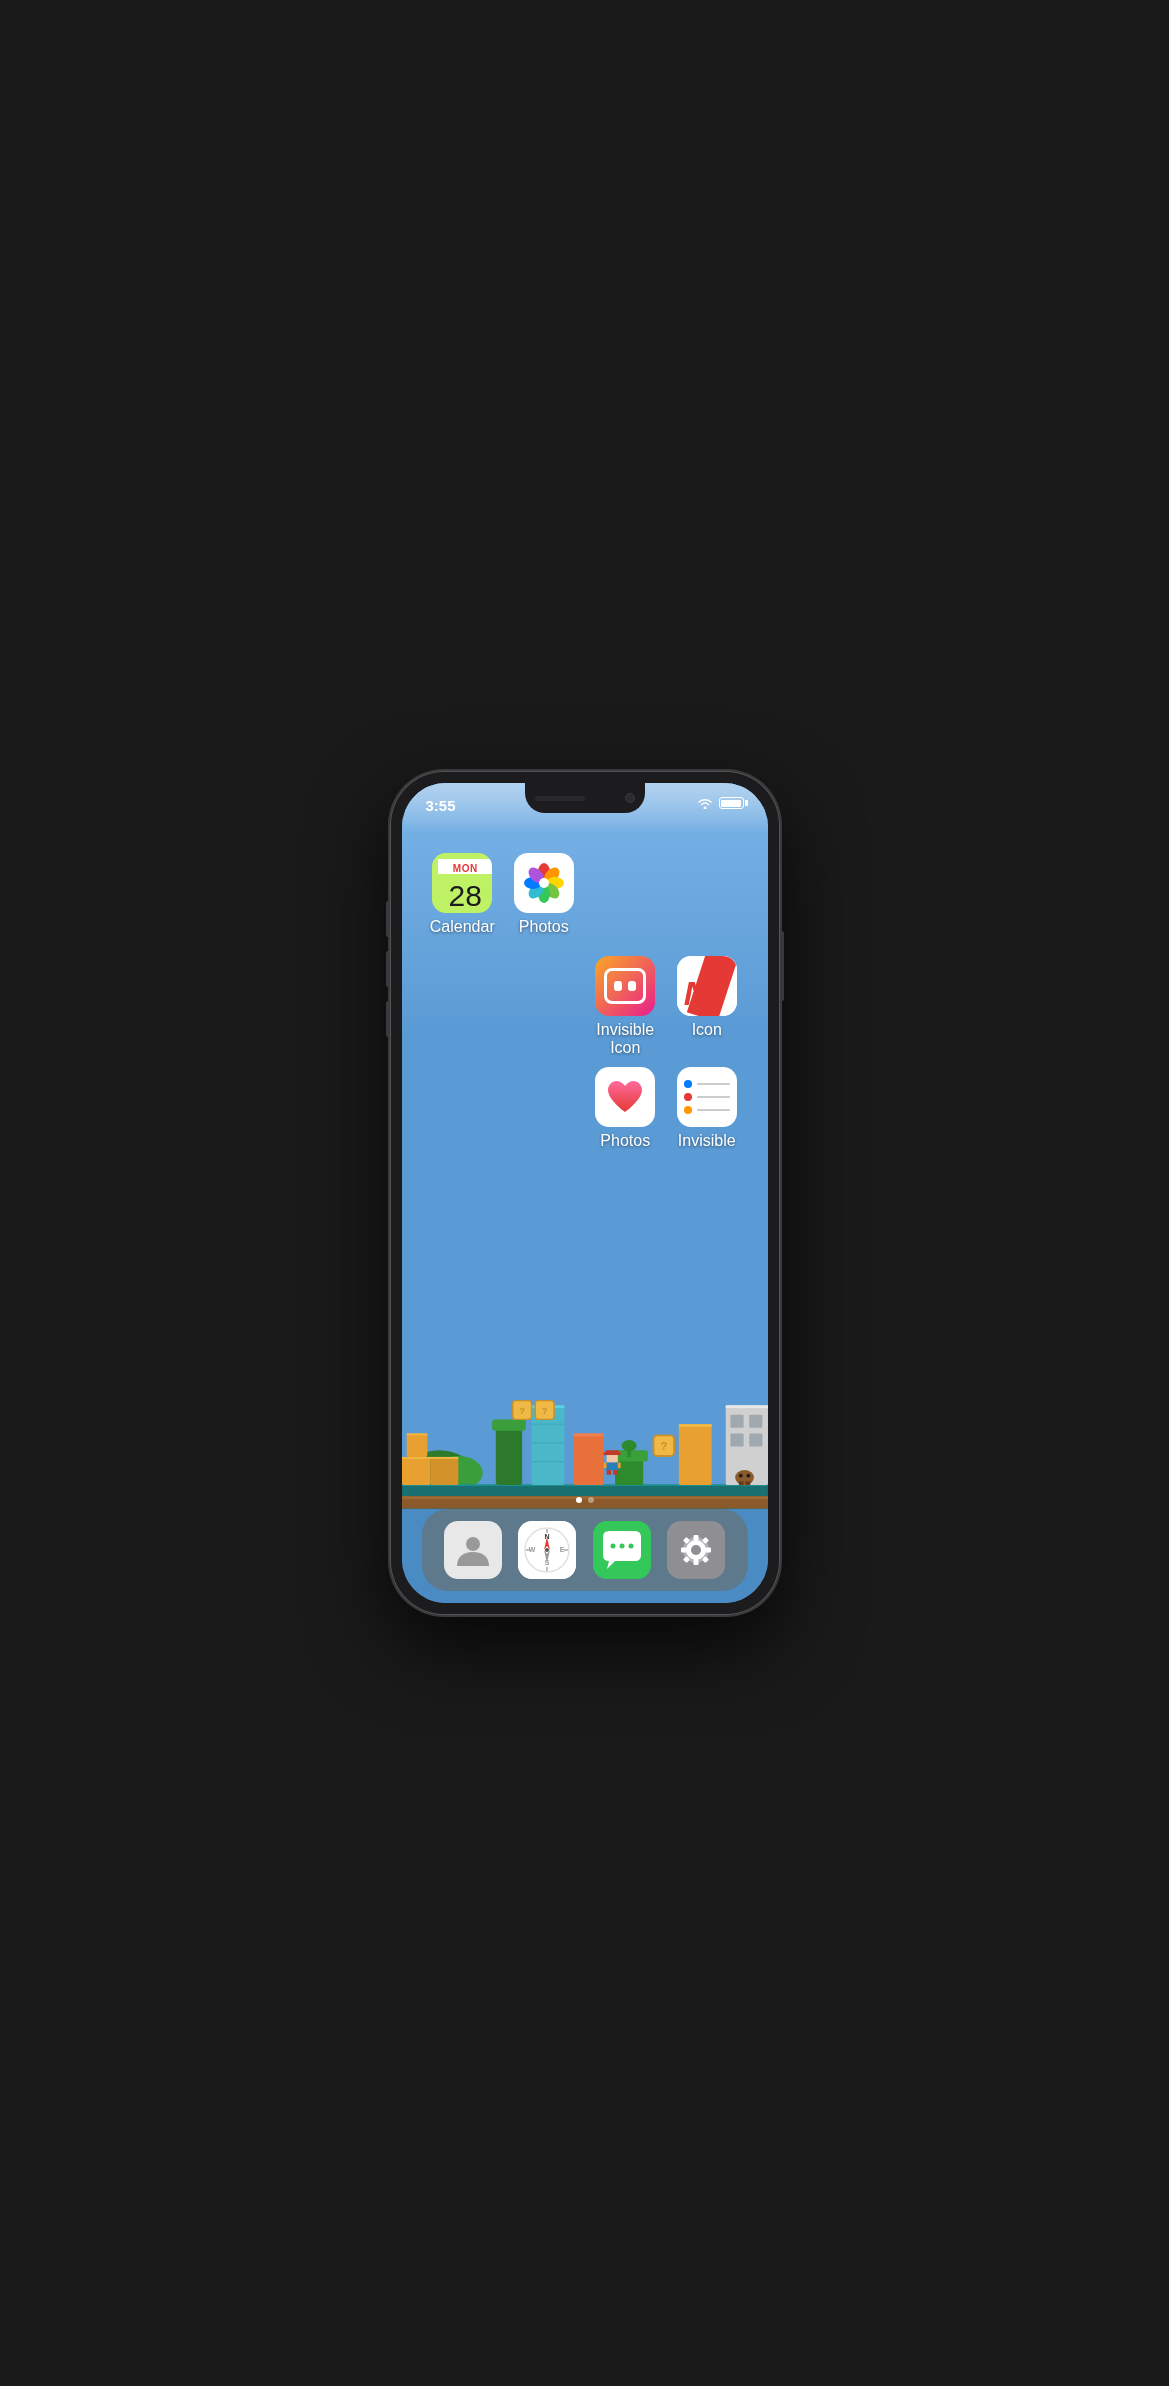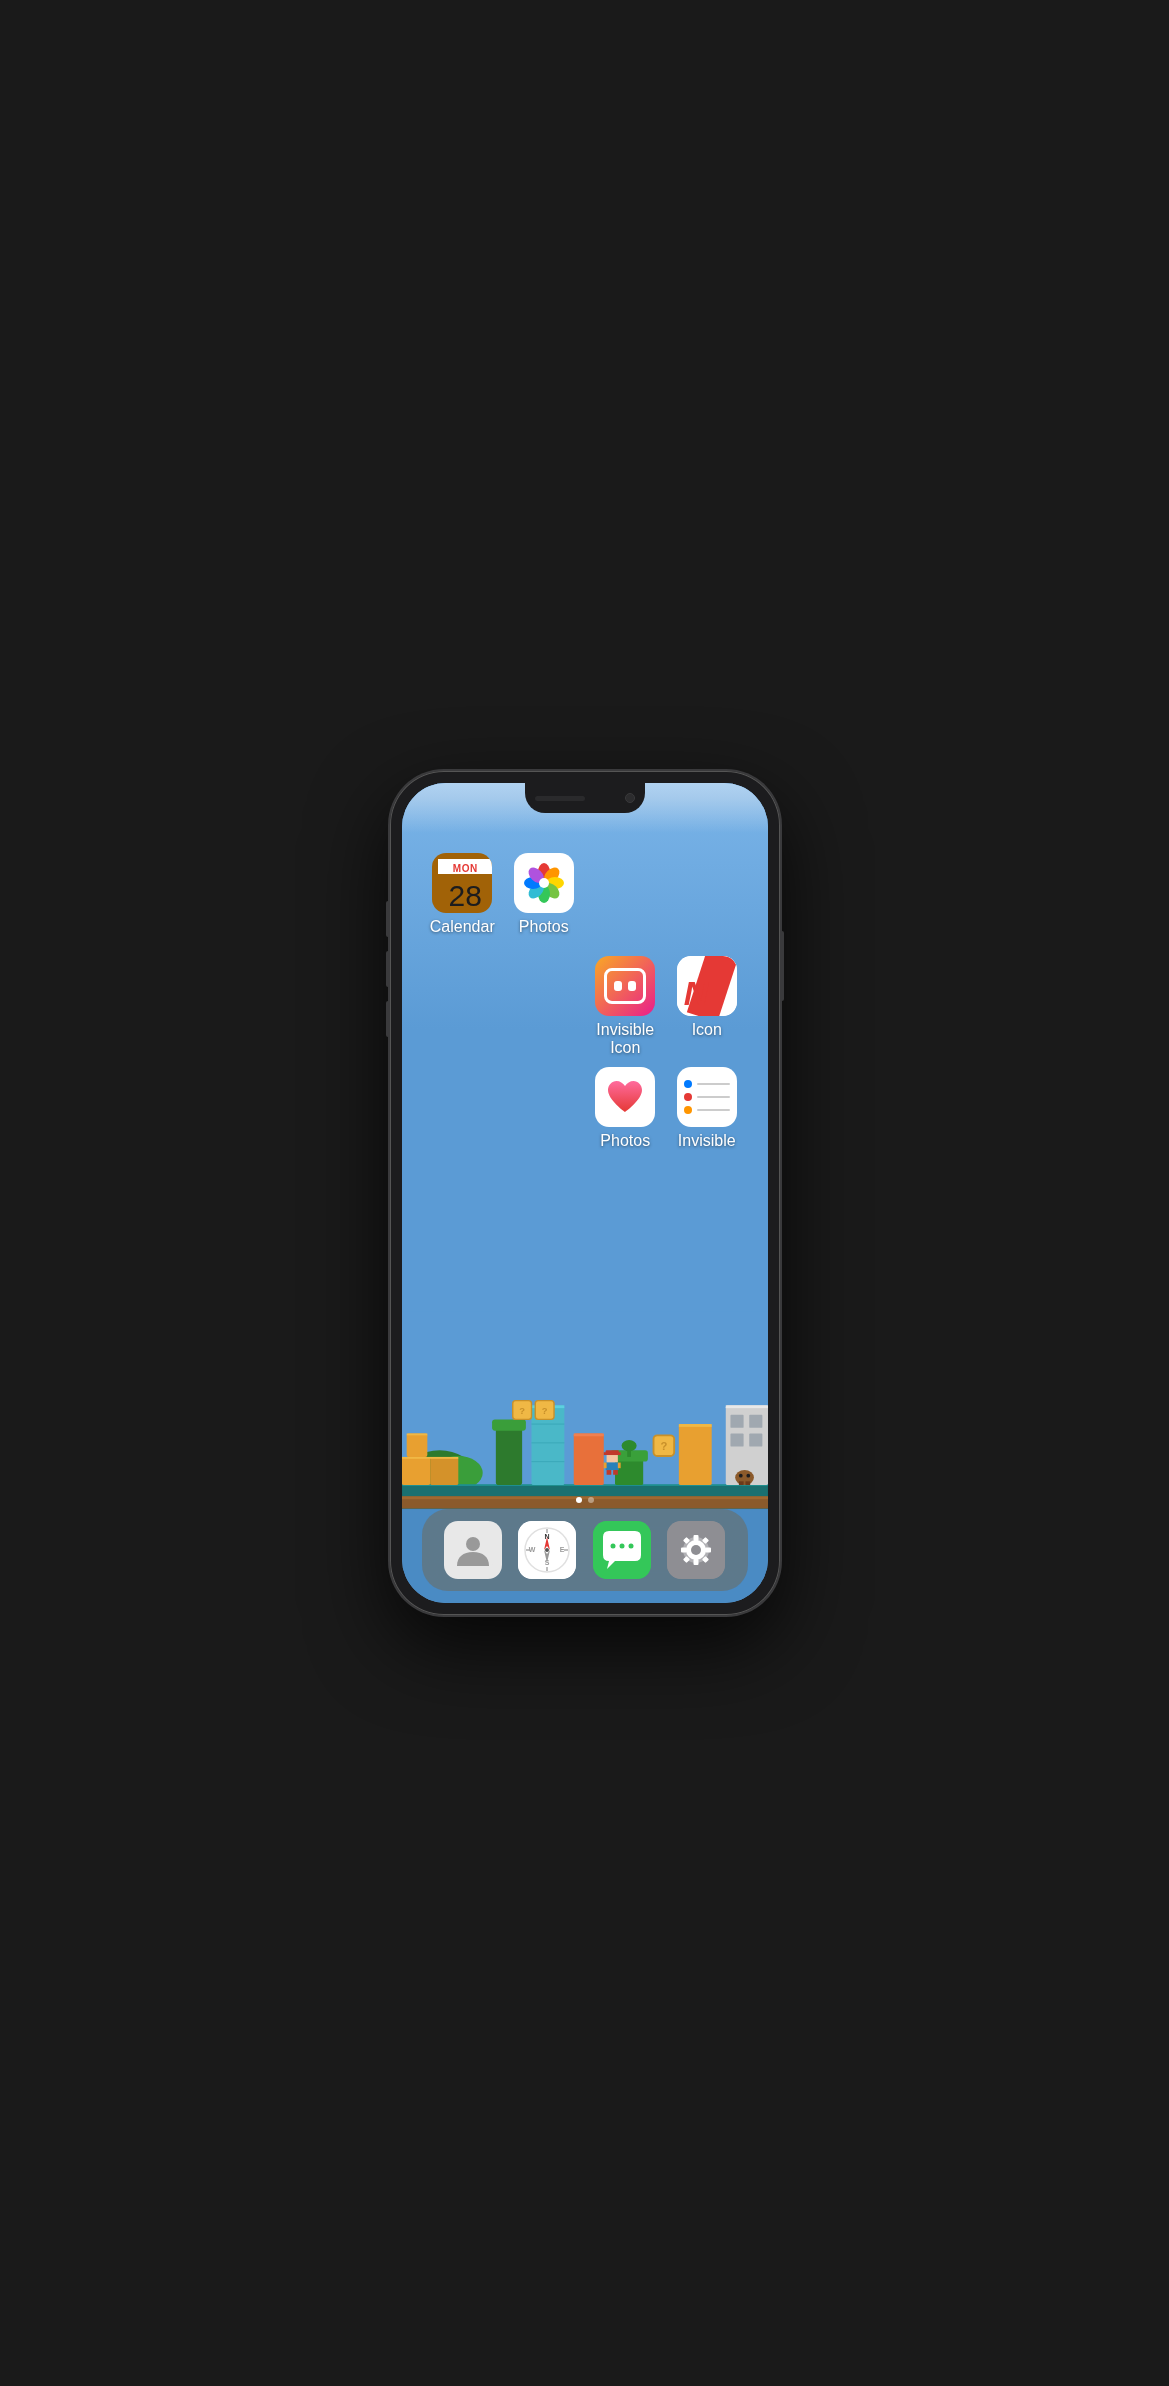--- a/index.html
+++ b/index.html
@@ -199,21 +199,21 @@
     .app-label {
       font-size: 16px;
       color: white;
       text-shadow: 0 1px 3px rgba(0,0,0,0.5);
       text-align: center;
       font-weight: 400;
     }
 
     
     .icon-calendar {
-      background: #a16207;
+      background: #bef264;
       flex-direction: column;
       padding-left: 6px;
     }
     .cal-header {
       background: white;
       width: 100%;
       text-align: center;
       font-size: 9px;
       font-weight: 700;
       color: #e53935;
@@ -497,20 +497,35 @@
         </g>
 
       </svg>
     </div>
 
     <div class="notch">
       <div class="notch-speaker"></div>
       <div class="notch-camera"></div>
     </div>
 
+    <div class="status-bar">
+      <span class="status-time">3:55</span>
+      <div class="status-icons">
+
+        <svg width="16" height="12" viewBox="0 0 16 12">
+          <path d="M8 9.5 C8.8 9.5 9.5 10.2 9.5 11 C9.5 11.8 8.8 12.5 8 12.5 C7.2 12.5 6.5 11.8 6.5 11 C6.5 10.2 7.2 9.5 8 9.5Z" fill="white"></path>
+          <path d="M4.5 7.5 Q8 4.5 11.5 7.5" stroke="white" stroke-width="1.5" fill="none" stroke-linecap="round"></path>
+          <path d="M2 5 Q8 0.5 14 5" stroke="white" stroke-width="1.5" fill="none" stroke-linecap="round"></path>
+        </svg>
+
+        <div class="battery-icon">
+          <div class="battery-fill"></div>
+        </div>
+      </div>
+    </div>
 
     <div class="app-grid">
 
       <div class="app-item">
         <div class="app-icon icon-calendar">
           <div style="display:flex;flex-direction:column;align-items:center;width:100%;height:100%;padding-top:6px;">
             <div class="cal-header" style="width:100%;text-align:center;font-size:10px;font-weight:700;color:#e53935;text-transform:uppercase;">MON</div>
             <div class="cal-date" style="font-size:30px;font-weight:200;color:#1c1c1e;">28</div>
           </div>
         </div>

